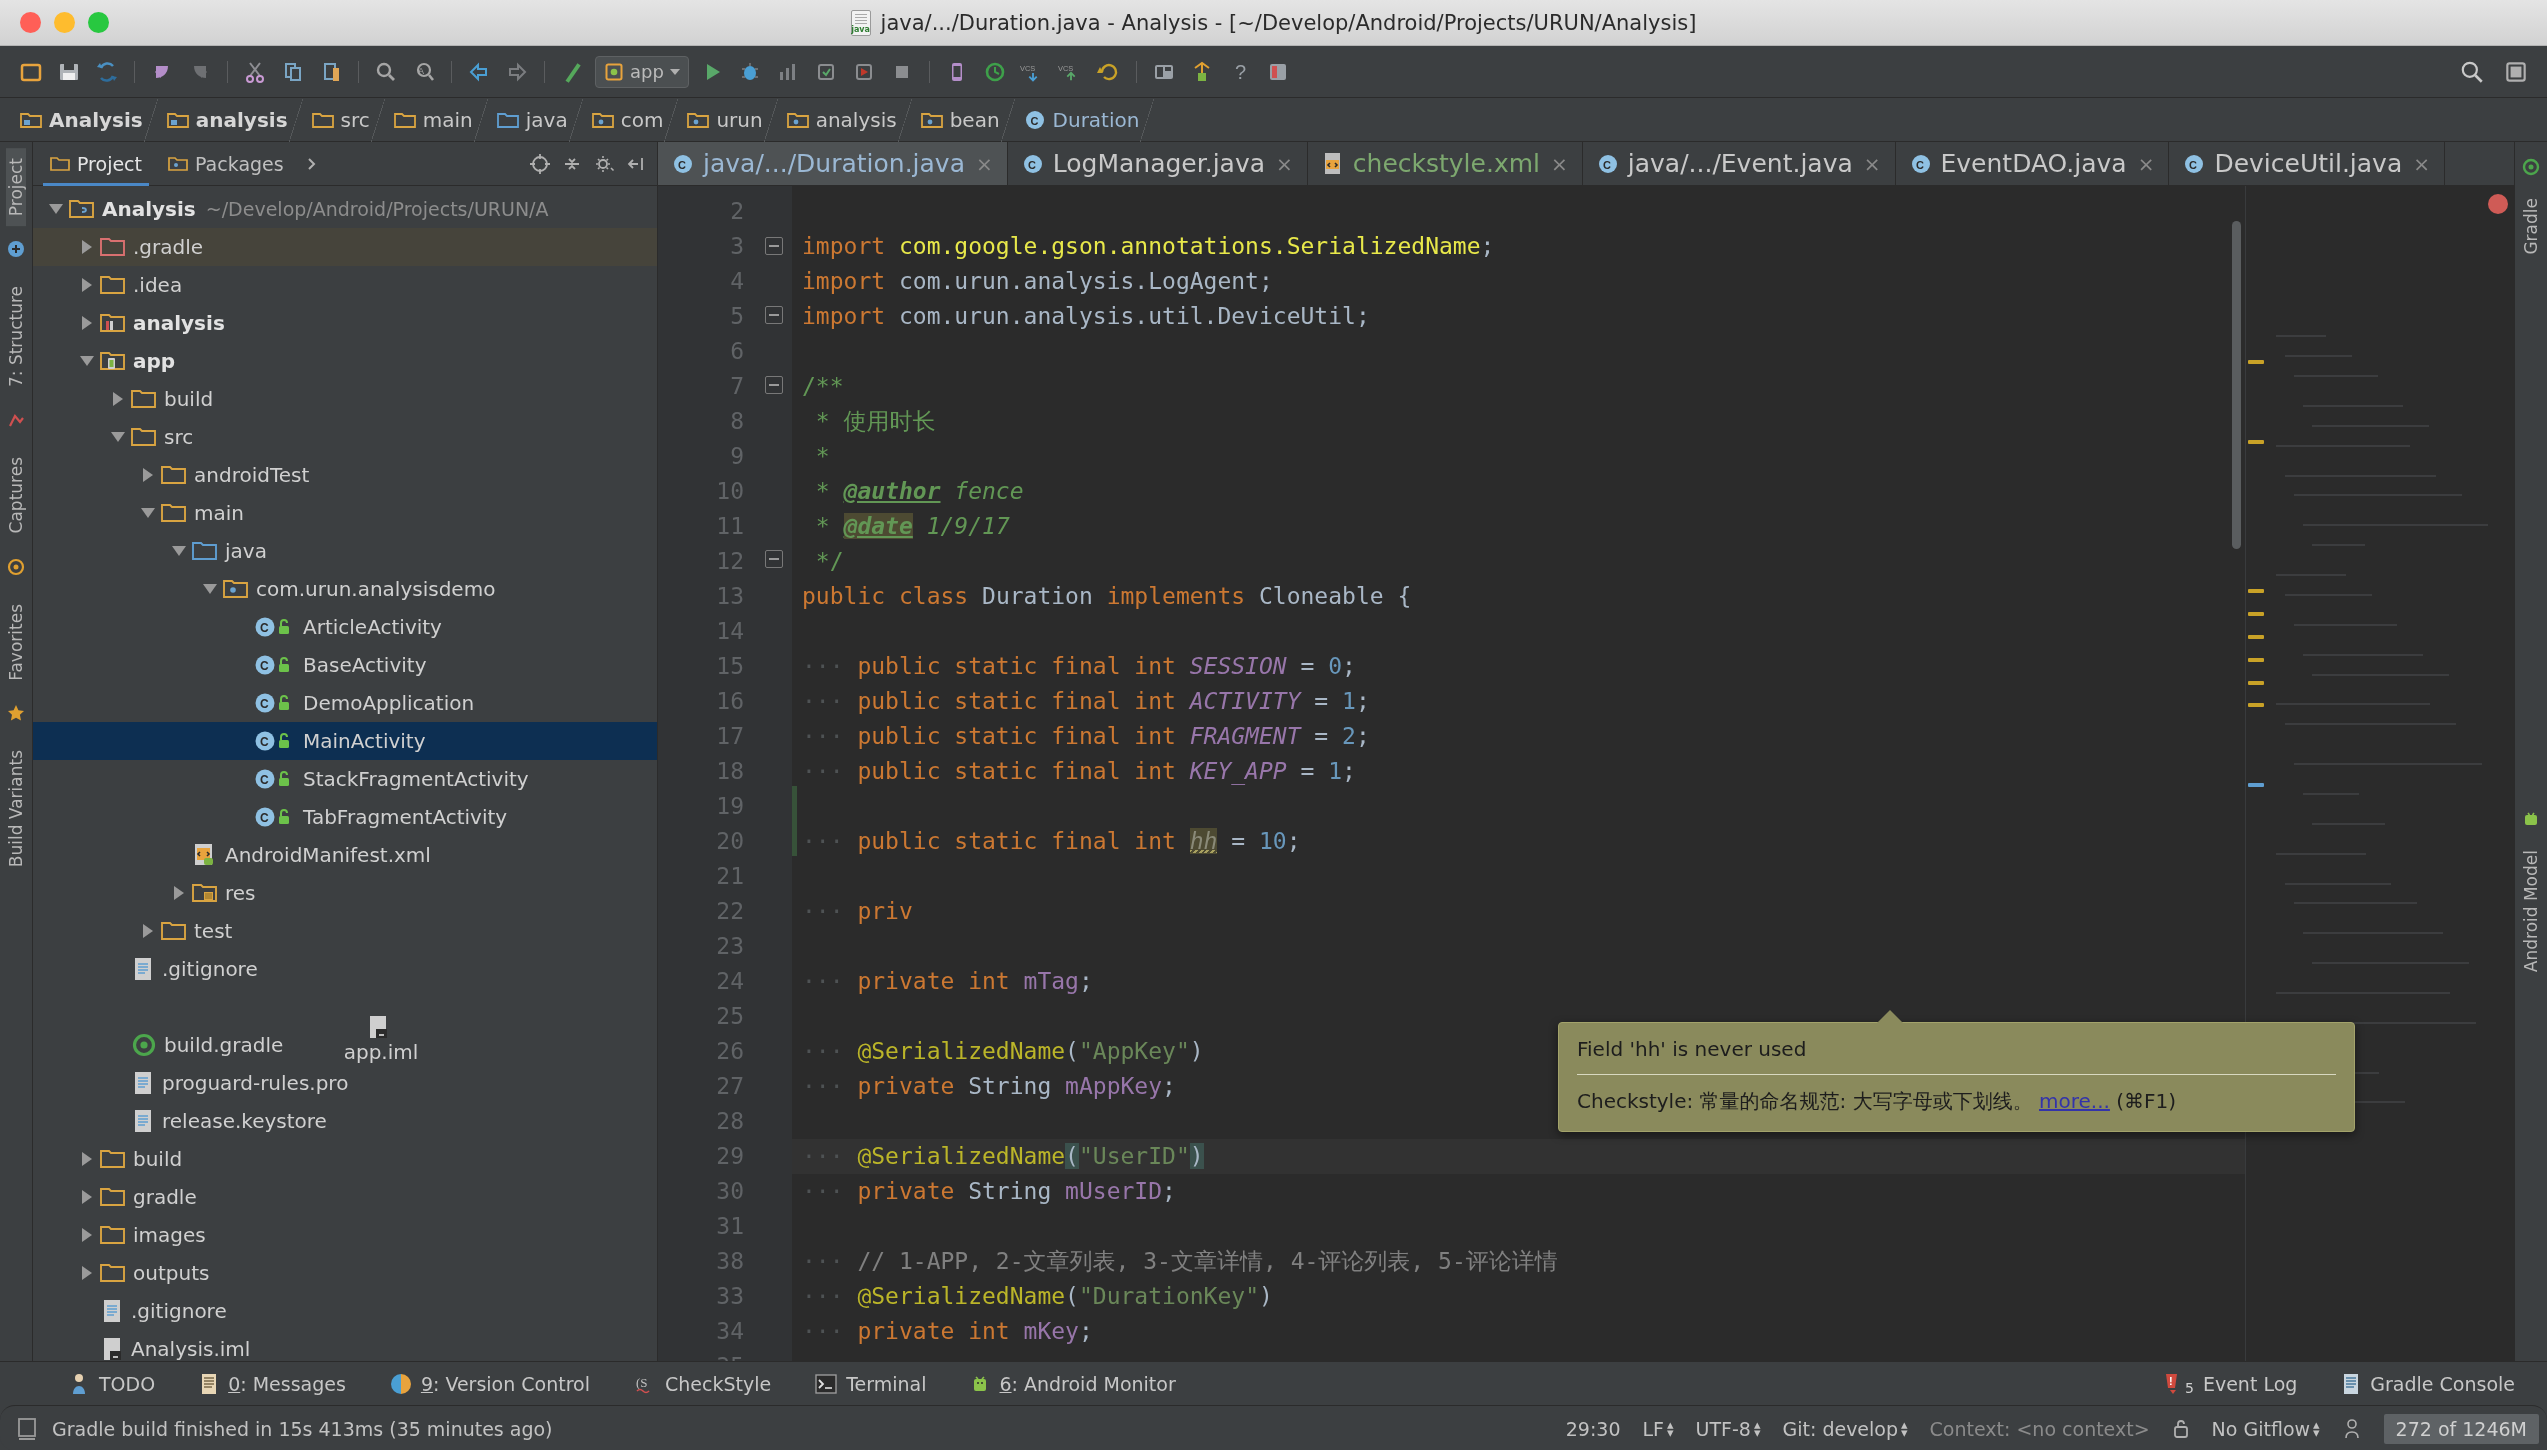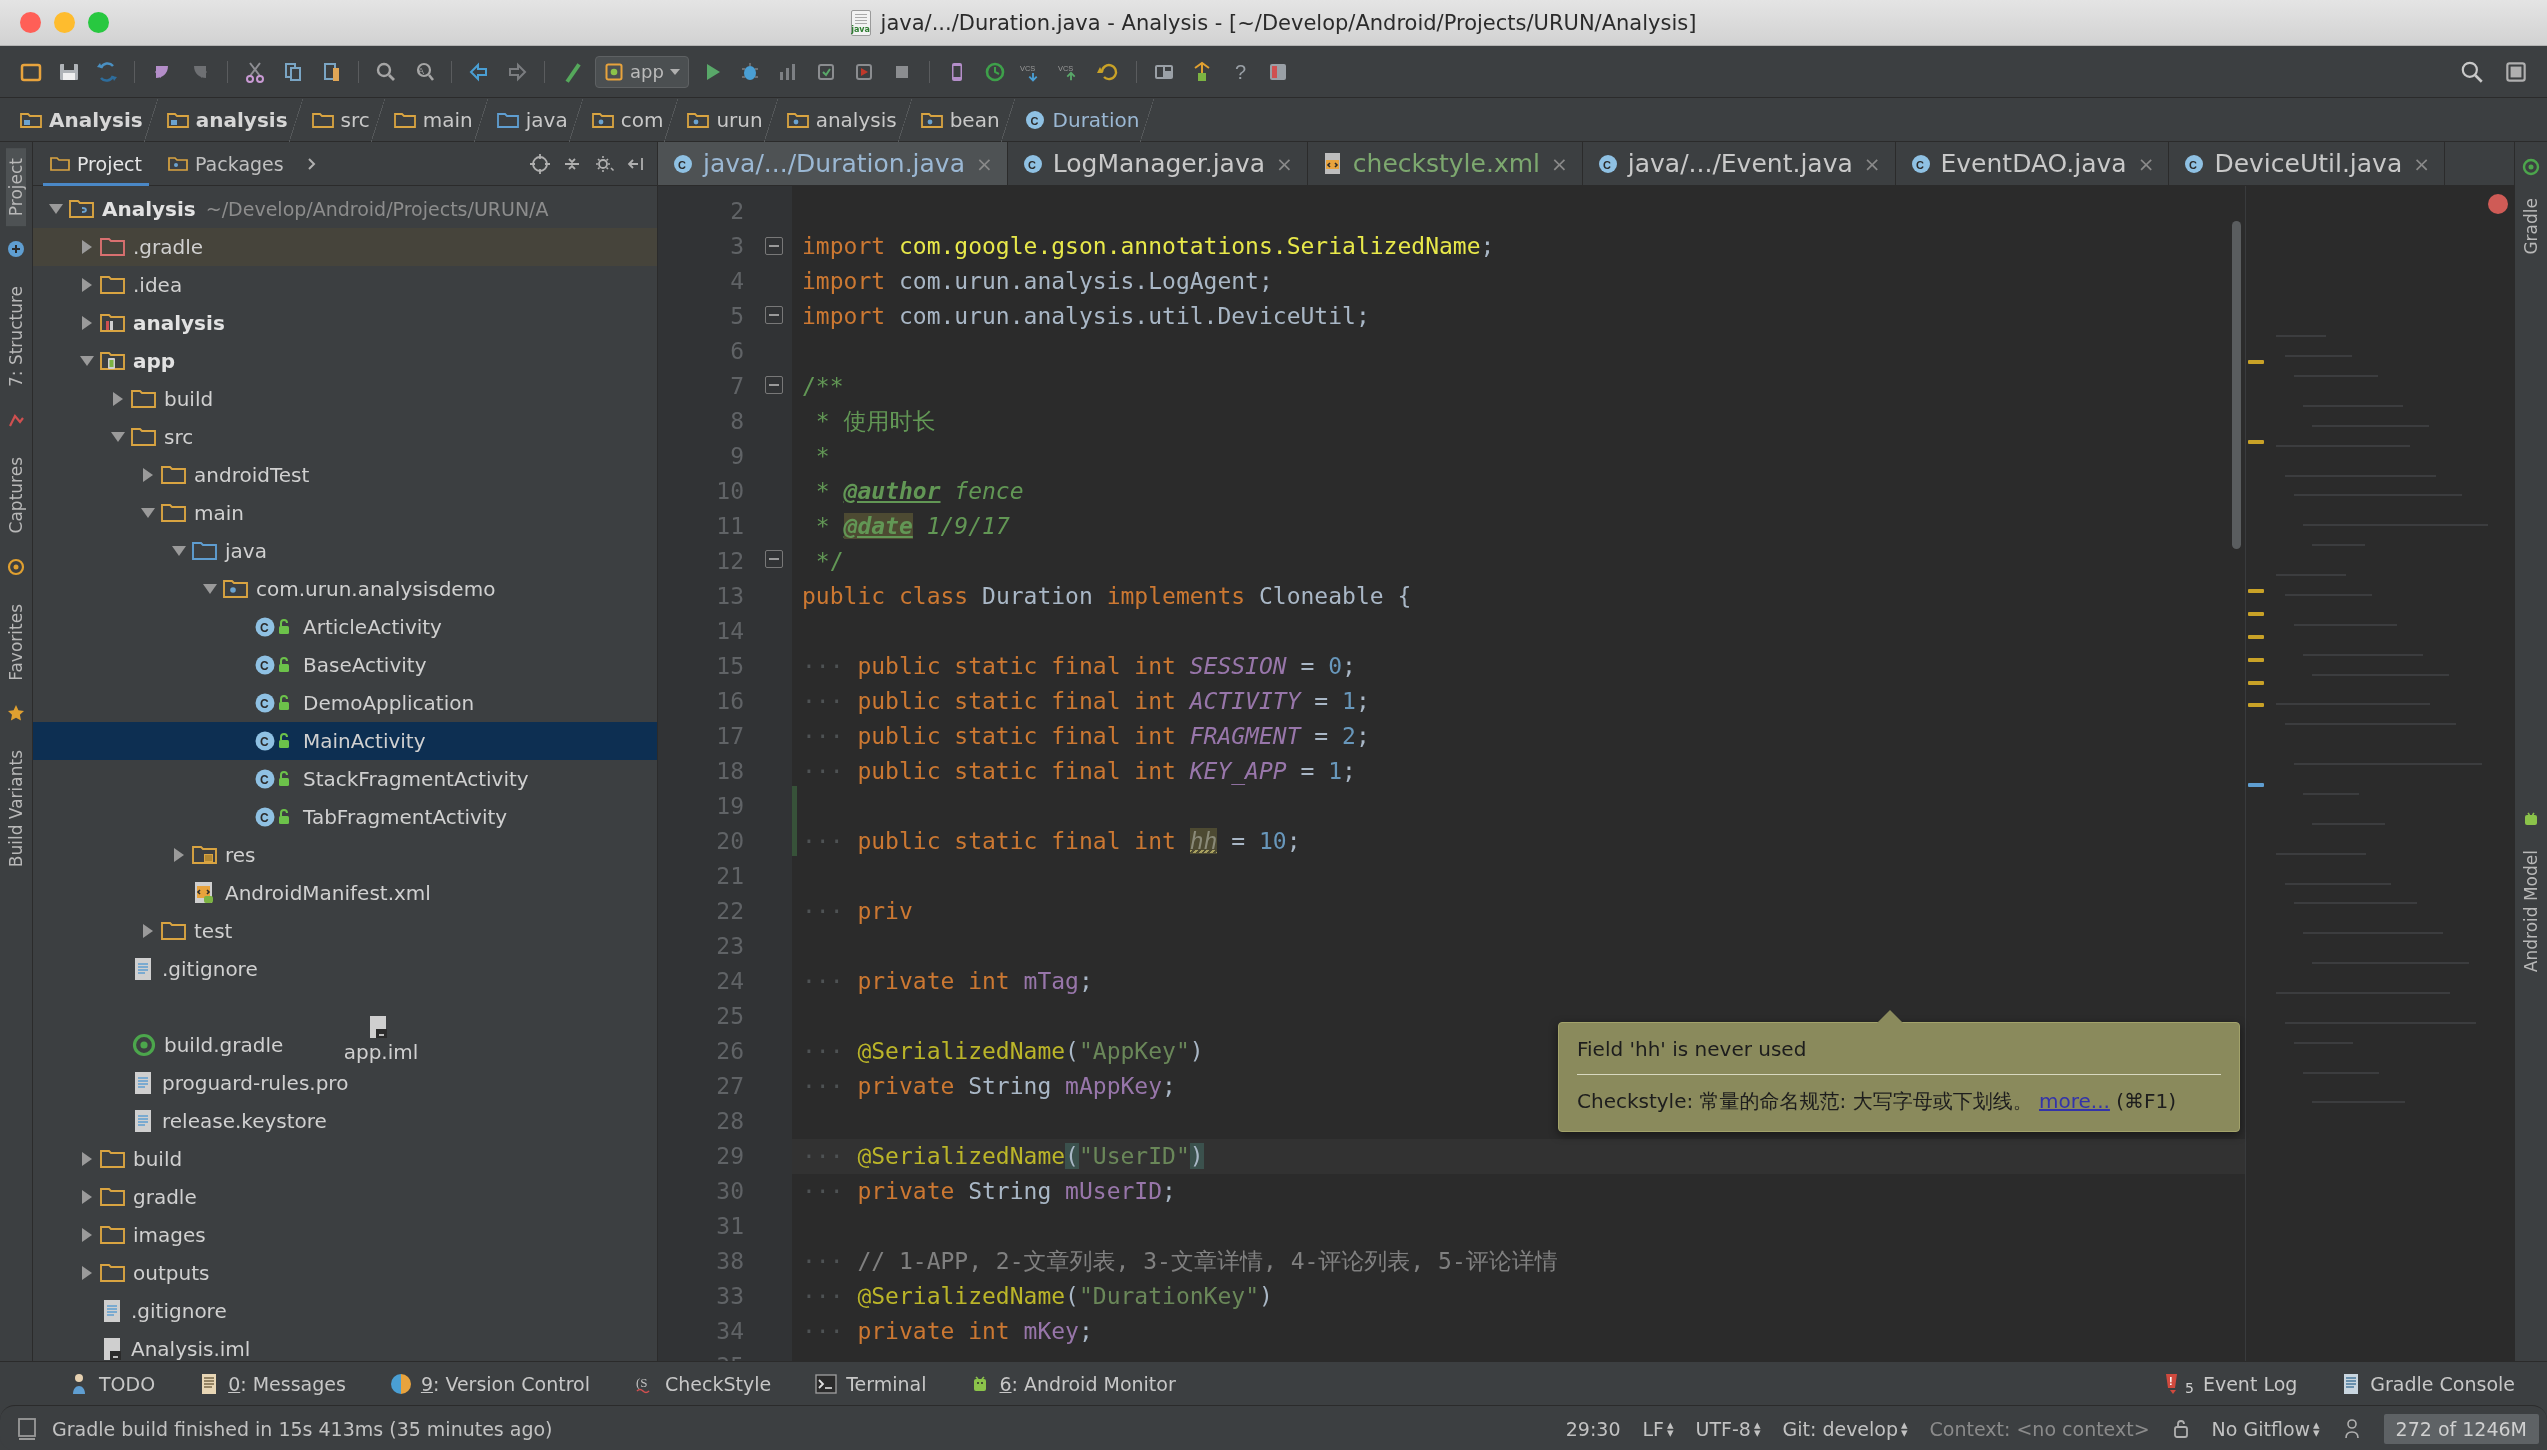--- a/index.html
+++ b/index.html
@@ -190,21 +190,21 @@
   .warnfield { background: #4d4a32; color: #8a8a78; font-style: italic; position: relative; }
   .warnfield::after { content:""; position:absolute; left:0; right:0; bottom:1px; height:3px;
     background: repeating-linear-gradient(135deg, #a8a060 0 2px, transparent 2px 4px); }
   .brhl { background: #3b514d; }
   .dot { color: #4e5254; }
   .greenbar { position: absolute; left: 0; width: 5px; background: #375239; }
 
   
   .tooltip {
     position: absolute; background: #8a8a5c; border: 1px solid #a3a36b;
-    border-radius: 4px; padding: 14px 18px 16px 18px; width: 682px;
+    border-radius: 4px; padding: 14px 18px 16px 18px; width: 797px;
     box-shadow: 0 3px 10px rgba(0,0,0,.45); z-index: 40;
   }
   .tooltip .t1 { font-size: 20px; color: #1d1d1d; }
   .tooltip .divider { height: 1px; background: #d8d8c0; margin: 13px 0 13px 0; }
   .tooltip .t2 { font-size: 20px; color: #1d1d1d; }
   .tooltip .t2 a { color: #3333aa; text-decoration: underline; }
   .tt-arrow {
     position: absolute; top: -13px; left: 318px; width: 0; height: 0;
     border-left: 13px solid transparent; border-right: 13px solid transparent;
     border-bottom: 13px solid #8a8a5c;
@@ -824,43 +824,43 @@
               <svg width="42" height="24" viewBox="0 0 42 24">
                 <circle cx="11" cy="12" r="9.5" fill="#8fc1e3"></circle>
                 <text x="6" y="17" font-size="12" fill="#2b2b2b" font-family="sans-serif" font-weight="bold">C</text>
                 <rect x="25" y="11" width="10" height="8" rx="1.5" fill="#6cc24a"></rect>
                 <path d="M27 11V8a3 3 0 0 1 6 0" fill="none" stroke="#6cc24a" stroke-width="2"></path>
               </svg>
             </span>
             <span class="tlabel">TabFragmentActivity</span>
           </div>
           <div class="tree-row" style="padding-left: 133px;">
-            <span class="tw">
-              <span class="arrow-r"></span>
-            </span>
-            <span class="tnode-icon">
-              <svg width="26" height="22" viewBox="0 0 26 22">
-                <path d="M1 3h8l2 2h13v14H1z" fill="none" stroke="#d9a441" stroke-width="1.9"></path>
-                <rect x="12" y="10" width="9" height="8" fill="#d9a441"></rect>
-                <path d="M13 12h7M13 14h7M13 16h7" stroke="#8a6a24" stroke-width="1"></path>
-              </svg>
-            </span>
-            <span class="tlabel">res</span>
-          </div>
-          <div class="tree-row" style="padding-left: 133px;">
             <span class="tw"></span>
             <span class="tnode-icon">
               <svg width="26" height="26" viewBox="0 0 26 26">
                 <rect x="3" y="2" width="17" height="21" fill="#cfcfcf"></rect>
                 <rect x="5" y="6" width="13" height="12" fill="#e8a33d"></rect>
                 <path d="M8 10l-2 2 2 2M15 10l2 2-2 2" stroke="#2b2b2b" stroke-width="1.6" fill="none"></path>
                 <rect x="12" y="16" width="9" height="7" rx="2" fill="#7cb342"></rect>
               </svg>
             </span>
             <span class="tlabel">AndroidManifest.xml</span>
+          </div>
+          <div class="tree-row" style="padding-left: 133px;">
+            <span class="tw">
+              <span class="arrow-r"></span>
+            </span>
+            <span class="tnode-icon">
+              <svg width="26" height="22" viewBox="0 0 26 22">
+                <path d="M1 3h8l2 2h13v14H1z" fill="none" stroke="#d9a441" stroke-width="1.9"></path>
+                <rect x="12" y="10" width="9" height="8" fill="#d9a441"></rect>
+                <path d="M13 12h7M13 14h7M13 16h7" stroke="#8a6a24" stroke-width="1"></path>
+              </svg>
+            </span>
+            <span class="tlabel">res</span>
           </div>
           <div class="tree-row" style="padding-left: 102px;">
             <span class="tw">
               <span class="arrow-r"></span>
             </span>
             <span class="tnode-icon">
               <svg width="26" height="22" viewBox="0 0 26 22">
                 <path d="M1 3h8l2 2h13v14H1z" fill="none" stroke="#d9a441" stroke-width="1.9"></path>
               </svg>
             </span>

